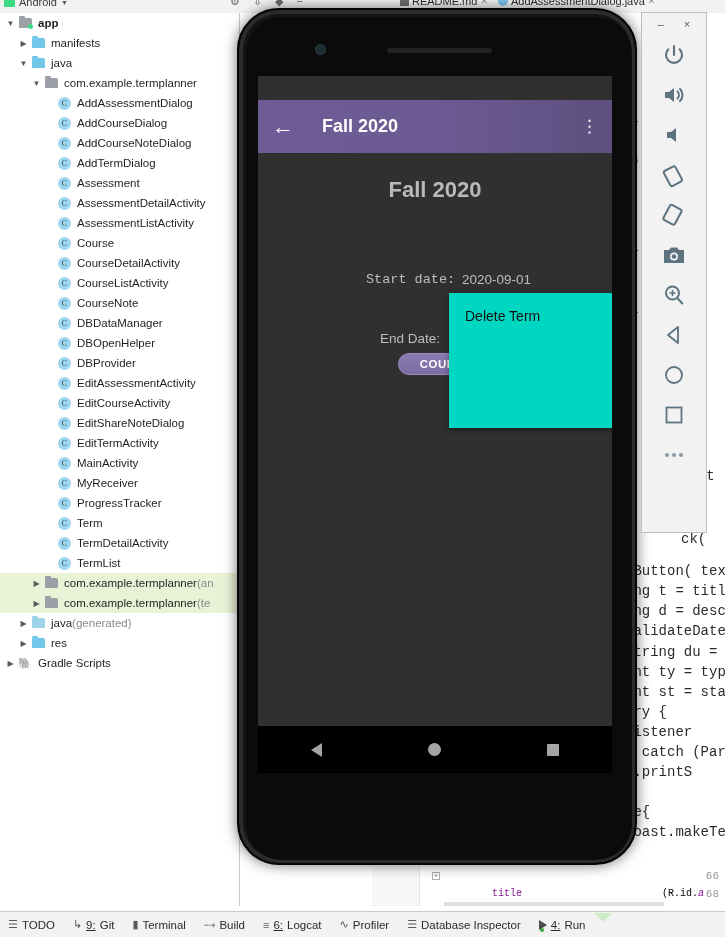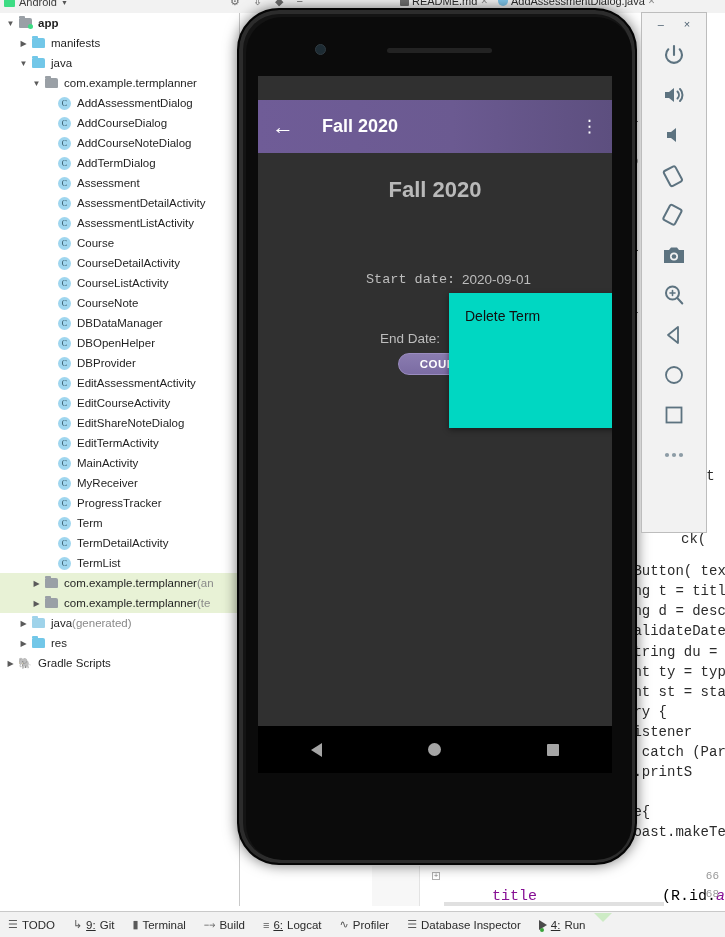--- a/index.html
+++ b/index.html
@@ -83,21 +83,21 @@
   .fi { color:#871094; font-style:italic; }
 
   
   .editor-strip {
     position:absolute; left:372px; top:866px; width:353px; height:40px;
     background:#ffffff; overflow:hidden;
   }
   .strip-gutter { position:absolute; left:0;top:0;width:48px;height:40px;background:#f7f7f7; border-right:1px solid #e3e3e3;}
   .strip-num { position:absolute; right:6px; font-size:11px; color:#999; font-family:"Liberation Mono",monospace;}
   .fold-box { position:absolute; left:60px; top:6px; width:8px;height:8px;border:1px solid #b0b0b0; font-size:7px; line-height:6px; text-align:center; color:#777;}
-  .strip-code { position:absolute; left:120px; top:22px; font-family:"Liberation Mono",monospace; font-size:15px; }
+  .strip-code { position:absolute; left:120px; top:22px; font-family:"Liberation Mono",monospace; font-size:10px; }
   .strip-sel { position:absolute; left:72px; top:36px; width:220px; height:6px; background:#e0e0e0;}
 
   
   .phone {
     position:absolute; left:237px; top:8px; width:400px; height:857px;
     background:#141414;
     border-radius:42px;
     border:2px solid #050505;
     box-shadow: 0 0 14px rgba(0,0,0,0.55), inset 0 0 0 4px #2c2c2c;
   }

